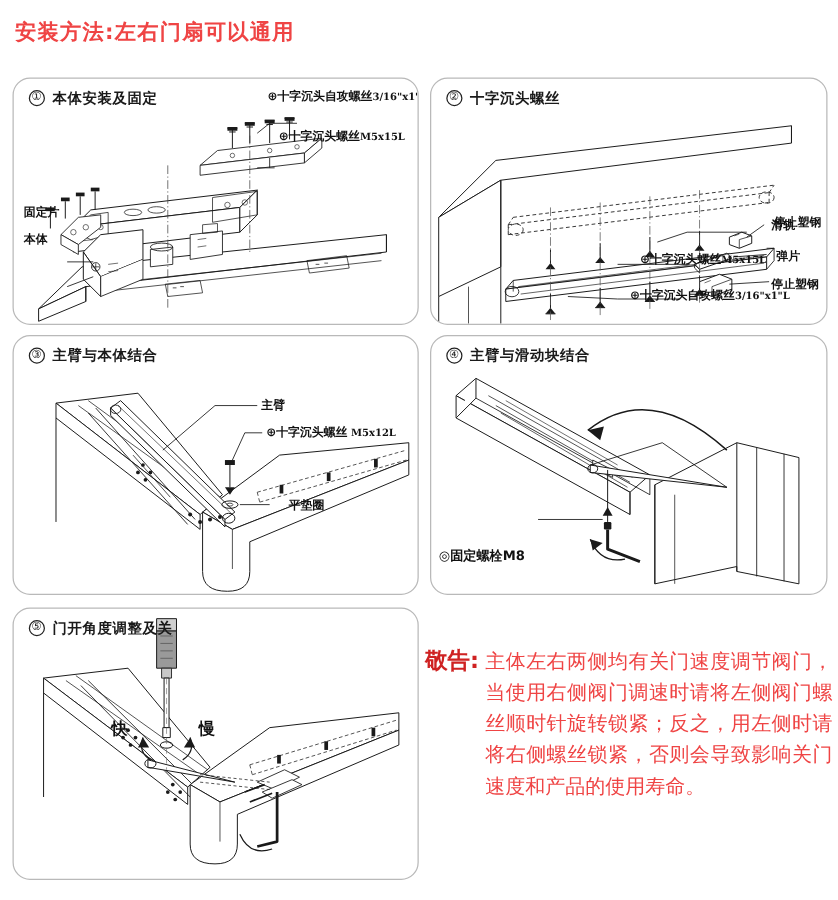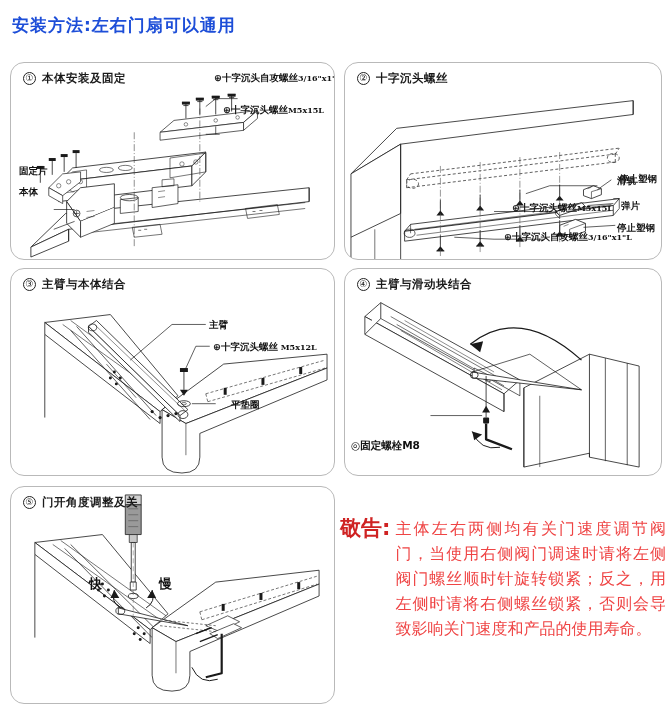--- a/index.html
+++ b/index.html
@@ -11,21 +11,21 @@
     color:#1a1a1a;
     overflow:hidden;
     position:relative;
   }
   .page{position:relative;width:670px;height:720px;}
 
   
   .title{
     position:absolute;left:12px;top:14px;
     font-size:17px;font-weight:bold;letter-spacing:1px;
-    color:#1d4ed8;white-space:nowrap;
+    color:#ef4444;white-space:nowrap;
   }
 
   
   .panel{
     position:absolute;
     background:#fff;
     border:1px solid #b9b9b9;
     border-radius:14px;
     box-sizing:border-box;
     overflow:hidden;
@@ -61,21 +61,21 @@
     line-height:1;
   }
   .lbl .sm{font-size:8px;font-weight:bold;font-family:"DejaVu Serif","Liberation Serif",serif;}
 
   
   .warn{
     position:absolute;left:340px;top:516px;width:326px;
     display:flex;align-items:flex-start;
   }
   .warn-head{
-    font-size:21px;font-weight:bold;color:#cf2222;
+    font-size:18px;font-weight:bold;color:#cf2222;
     white-space:nowrap;line-height:25px;flex:0 0 auto;
     padding-right:5px;
   }
   .warn-body{
     font-size:16px;color:#ef4444;line-height:25px;
     font-weight:normal;text-align:justify;
     word-break:break-all;
   }
 </style>
 </head>

